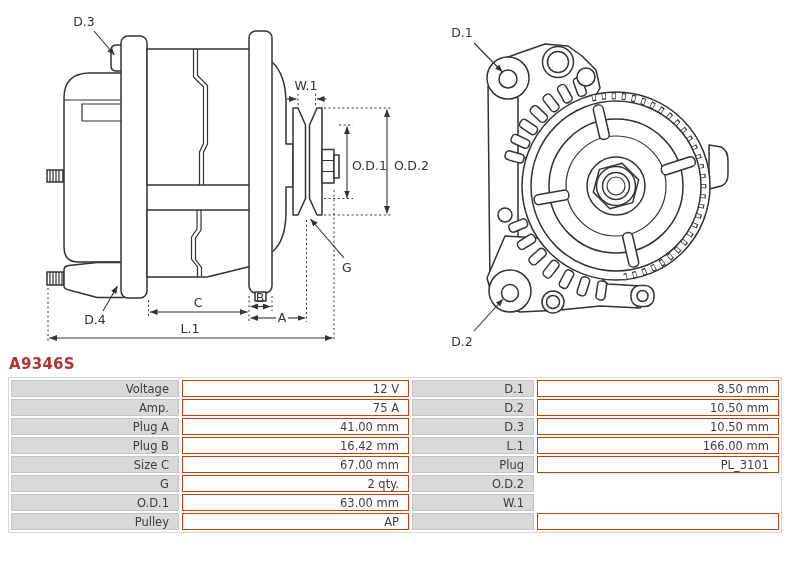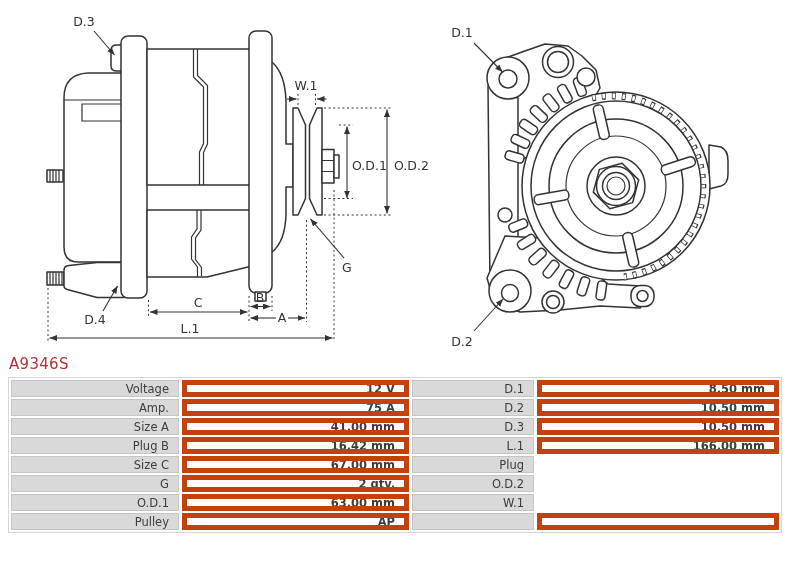--- a/index.html
+++ b/index.html
@@ -12,34 +12,34 @@
   }
   .diagram-wrap { width: 790px; height: 352px; position: relative; }
   svg { display: block; }
   .fw { fill: #fff; stroke: var(--line); stroke-width: 1.5; stroke-linejoin: round; }
   .thin { fill: none; stroke: var(--line); stroke-width: 1.2; }
   .dim { fill: none; stroke: var(--line); stroke-width: 1.1; }
   .dot { fill: none; stroke: var(--line); stroke-width: 1; stroke-dasharray: 2 2.6; }
   .dlab { font: 12.5px "DejaVu Sans", sans-serif; fill: #333; }
   .mid { text-anchor: middle; }
   .part-number {
-    margin: 3px 0 4px 9px; font-size: 15px; font-weight: normal;
+    margin: 3px 0 4px 9px; font-size: 15px; font-weight: bold;
     color: var(--accent); letter-spacing: .3px;
   }
   .spec-table {
     margin: 0 8px; border: 1px solid #d6d6d6; padding: 2px;
     display: flex; flex-direction: column; gap: 2px; background: #fff;
   }
   .spec-row { display: grid; grid-template-columns: 168px 227px 122px 1fr; gap: 3px; height: 17px; }
   .cell {
     display: flex; align-items: center; justify-content: flex-end;
     padding-right: 9px; font-size: 11.5px; color: #3d3d3d; overflow: hidden; white-space: nowrap;
   }
   .lbl { background: #d9d9d9; border: 1px solid #c5c5c5; }
-  .val { background: #fff; border: 5px solid #c2410c; font-weight: bold; }
+  .val { background: #fff; border: 1px solid #c2410c; }
 </style>
 </head>
 <body>
 
 <div class="diagram-wrap">
 <svg width="790" height="352" viewBox="0 0 790 352">
   <defs>
     <marker id="me" markerUnits="userSpaceOnUse" markerWidth="10" markerHeight="8" refX="7.5" refY="3" orient="auto">
       <path d="M0,0 L7.5,3 L0,6 Z" fill="#333"></path>
     </marker>
@@ -213,35 +213,36 @@
     <div class="cell lbl">D.1</div>
     <div class="cell val">8.50 mm</div>
   </div>
   <div class="spec-row">
     <div class="cell lbl">Amp.</div>
     <div class="cell val">75 A</div>
     <div class="cell lbl">D.2</div>
     <div class="cell val">10.50 mm</div>
   </div>
   <div class="spec-row">
-    <div class="cell lbl">Size A</div>
+    <div class="cell lbl">Plug A</div>
     <div class="cell val">41.00 mm</div>
     <div class="cell lbl">D.3</div>
     <div class="cell val">10.50 mm</div>
   </div>
   <div class="spec-row">
     <div class="cell lbl">Plug B</div>
     <div class="cell val">16.42 mm</div>
     <div class="cell lbl">L.1</div>
     <div class="cell val">166.00 mm</div>
   </div>
   <div class="spec-row">
     <div class="cell lbl">Size C</div>
     <div class="cell val">67.00 mm</div>
     <div class="cell lbl">Plug</div>
+    <div class="cell val">PL_3101</div>
   </div>
   <div class="spec-row">
     <div class="cell lbl">G</div>
     <div class="cell val">2 qty.</div>
     <div class="cell lbl">O.D.2</div>
   </div>
   <div class="spec-row">
     <div class="cell lbl">O.D.1</div>
     <div class="cell val">63.00 mm</div>
     <div class="cell lbl">W.1</div>

